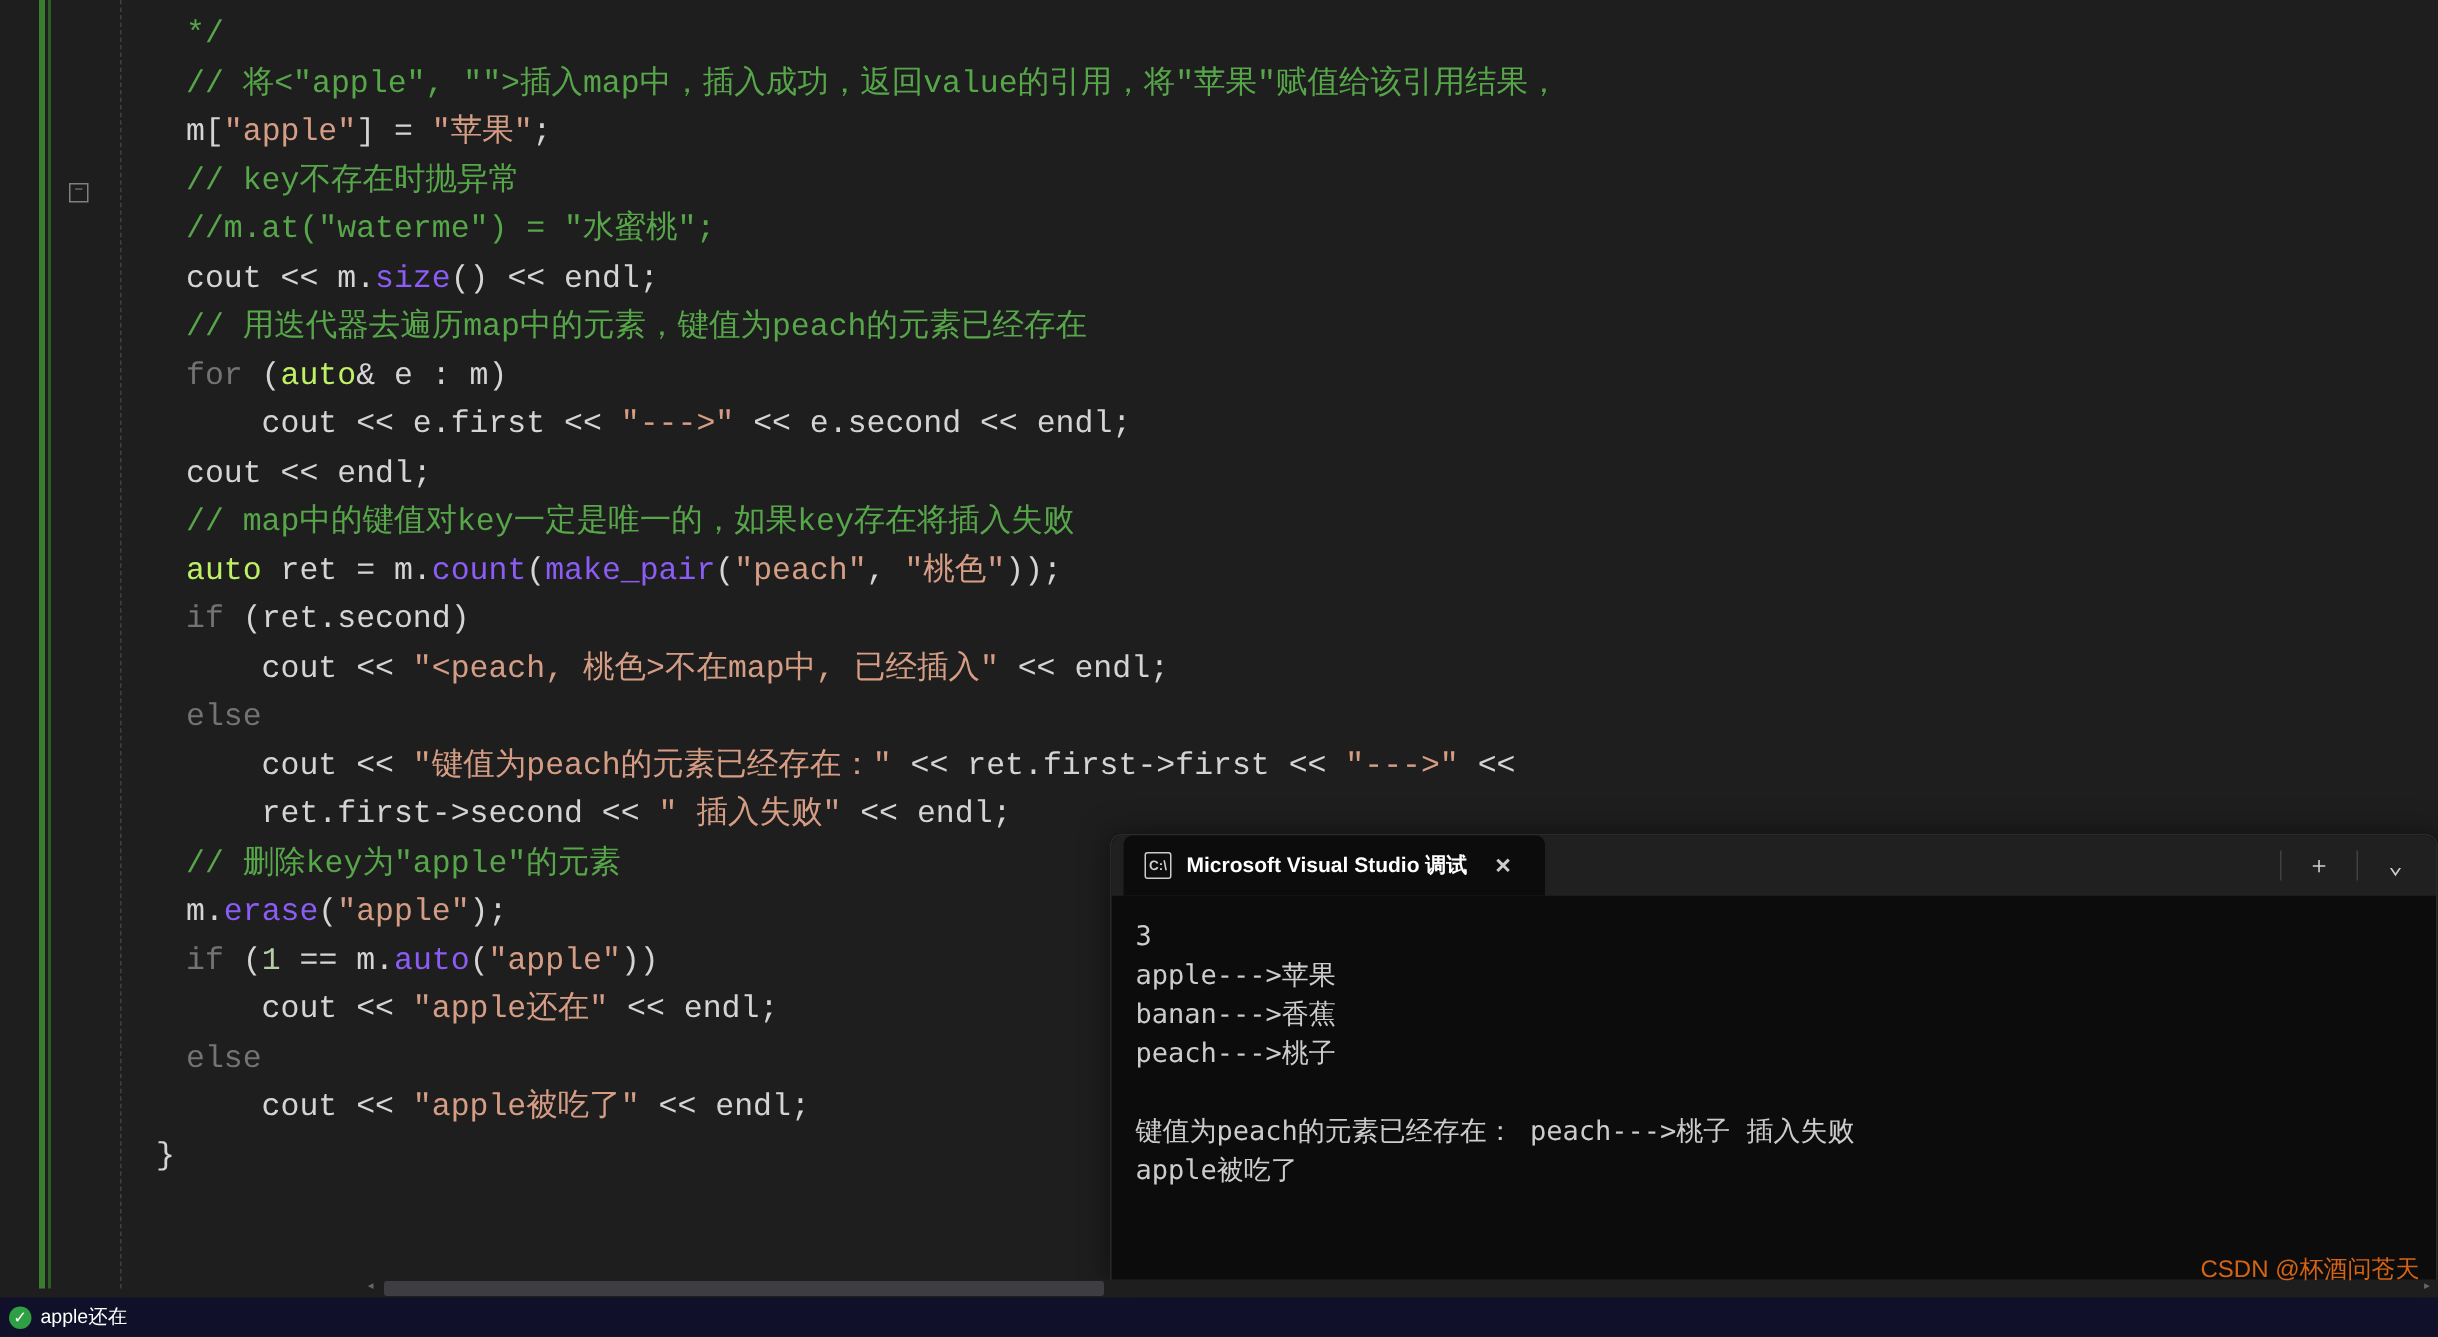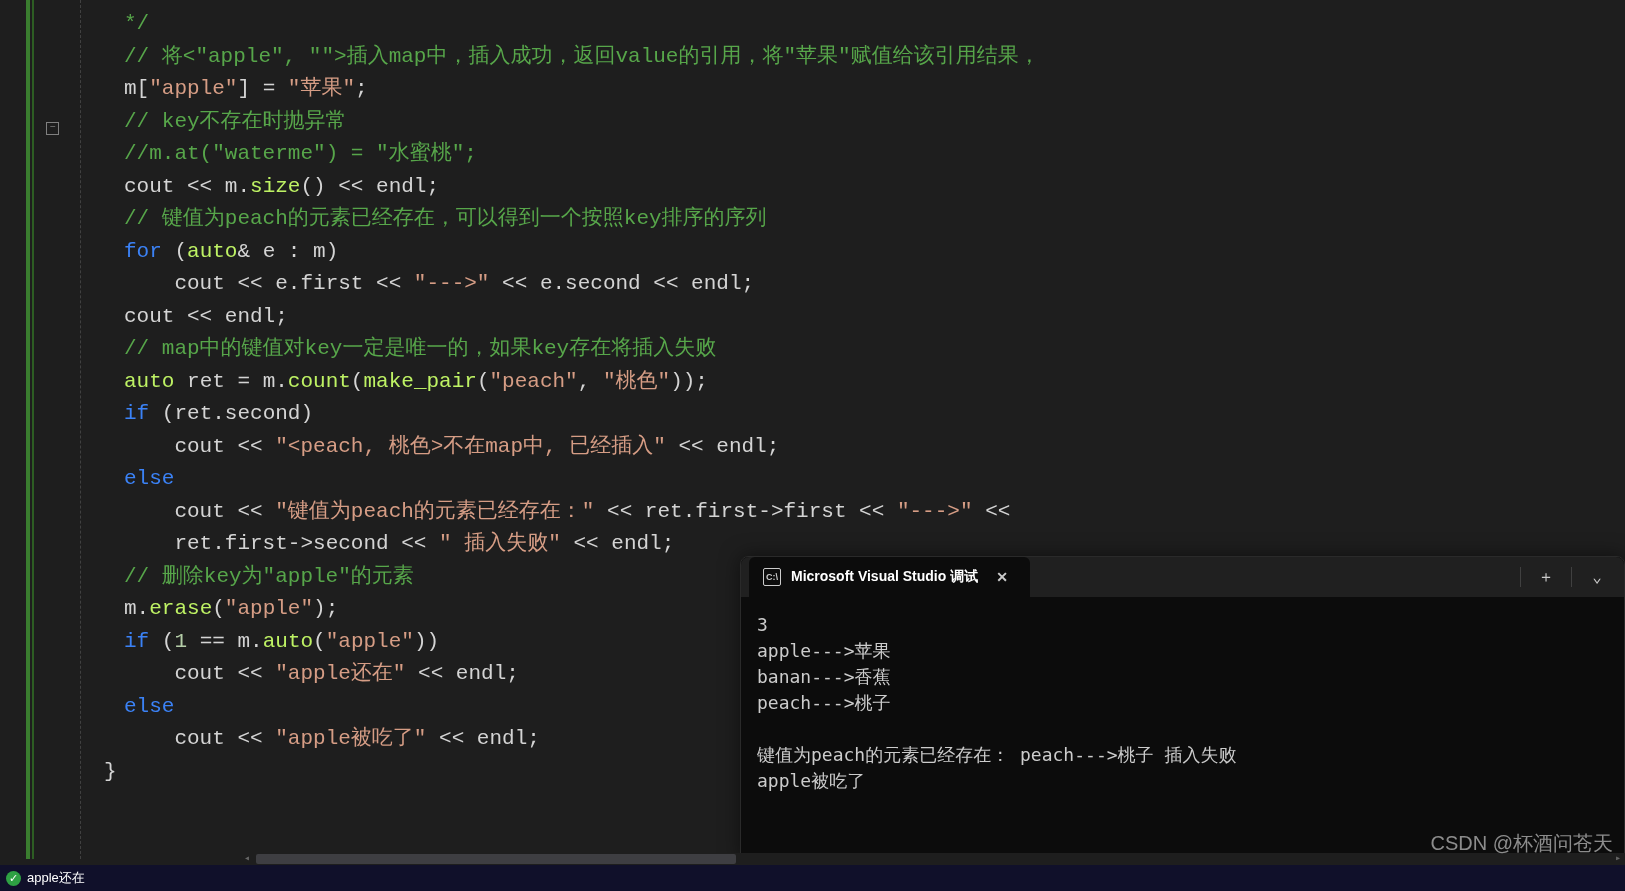--- a/index.html
+++ b/index.html
@@ -5,61 +5,61 @@
   html,body{margin:0;padding:0;width:1625px;height:891px;background:#1e1e1e;font-family:Consolas,"Courier New",monospace;overflow:hidden;color:#d4d4d4;}
   .editor{position:absolute;left:0;top:0;right:0;bottom:32px;display:flex;}
   .gutter{width:34px;background:#1e1e1e;position:relative;border-right:0px solid #333;}
   .gutter .green-bar{position:absolute;left:26px;top:0;width:4px;height:100%;background:#3a7d2f;}
   .gutter .green-bar2{position:absolute;left:32px;top:0;width:2px;height:100%;background:#2d5d23;}
   .fold{position:absolute;left:46px;top:122px;width:11px;height:11px;border:1px solid #808080;color:#808080;font-size:10px;line-height:9px;text-align:center;background:#1e1e1e;}
   .code{flex:1;padding:8px 0 0 90px;font-size:21px;line-height:32.5px;white-space:pre;position:relative;}
   .indent-guide{position:absolute;left:80px;top:0;bottom:0;border-left:1px dashed #404040;}
   .c-comment{color:#57A64A;}
   .c-string{color:#D69D85;}
-  .c-keyword{color:#3b82f6;margin-top:20px;}
+  .c-keyword{color:#737373;margin-top:20px;}
   .c-type{color:#bef264;}
-  .c-func{color:#bef264;}
+  .c-func{color:#8b5cf6;}
   .c-num{color:#b5cea8;}
   .terminal{position:absolute;left:740px;top:556px;right:0;bottom:32px;background:#0c0c0c;border:1px solid #2a2a2a;border-radius:8px 8px 0 0;box-shadow:0 0 20px rgba(0,0,0,.5);}
   .term-tabs{height:40px;display:flex;align-items:center;background:#202020;border-radius:8px 8px 0 0;border-bottom:1px solid #0c0c0c;}
   .term-tab{display:flex;align-items:center;gap:10px;padding:0 14px;height:100%;background:#0c0c0c;border-radius:6px 6px 0 0;margin-left:8px;color:#ffffff;font-size:14px;font-family:"Segoe UI",sans-serif;font-weight:600;}
   .term-tab .ticon{width:16px;height:16px;border:1px solid #cccccc;border-radius:2px;display:flex;align-items:center;justify-content:center;font-size:9px;color:#ccc;}
   .term-close{color:#cccccc;font-size:14px;padding:4px 8px;cursor:pointer;}
   .term-actions{margin-left:auto;display:flex;align-items:center;gap:4px;padding-right:10px;}
   .term-act{width:34px;height:28px;display:flex;align-items:center;justify-content:center;color:#cccccc;font-size:16px;cursor:pointer;border-radius:4px;}
   .term-sep{width:1px;height:20px;background:#404040;margin:0 4px;}
   .term-body{padding:14px 16px;color:#cccccc;font-size:18px;line-height:26px;font-family:"NSimSun","Consolas",monospace;white-space:pre;}
   .statusbar{position:absolute;left:0;right:0;bottom:0;height:26px;background:#1a1a3a;background:#0e0e2e;display:flex;align-items:center;font-size:13px;color:#ffffff;font-family:"Segoe UI",sans-serif;}
   .statusbar{background:#111133;}
   .status-left{display:flex;align-items:center;gap:6px;padding-left:6px;}
   .check{width:15px;height:15px;border-radius:50%;background:#2ea043;display:flex;align-items:center;justify-content:center;color:#fff;font-size:11px;}
   .hscroll{position:absolute;left:240px;right:0;bottom:26px;height:12px;background:#1e1e1e;}
   .hscroll .larrow,.hscroll .rarrow{position:absolute;top:0;width:14px;height:12px;color:#666;font-size:10px;text-align:center;line-height:12px;}
   .hscroll .larrow{left:0;}
   .hscroll .rarrow{right:0;}
   .hscroll .thumb{position:absolute;left:16px;top:1px;height:10px;width:480px;background:#3e3e42;border-radius:2px;}
-  .watermark{position:absolute;right:12px;bottom:34px;color:#a3a3a3;font-size:20px;font-family:"Microsoft YaHei",sans-serif;opacity:.85;z-index:50;}
+  .watermark{position:absolute;right:12px;bottom:34px;color:#f97316;font-size:16px;font-family:"Microsoft YaHei",sans-serif;opacity:.85;z-index:50;}
 </style>
 </head>
 <body>
 
 <div class="editor">
   <div class="gutter">
     <div class="green-bar"></div>
     <div class="green-bar2"></div>
   </div>
   <div class="fold">−</div>
   <div class="indent-guide"></div>
   <div class="code"><span class="c-comment">*/</span>
 <span class="c-comment">// 将&lt;"apple", ""&gt;插入map中，插入成功，返回value的引用，将"苹果"赋值给该引用结果，</span>
 <span><span>m[</span><span class="c-string">"apple"</span><span>] = </span><span class="c-string">"苹果"</span><span>;</span></span>
 <span class="c-comment">// key不存在时抛异常</span>
 <span class="c-comment">//m.at("waterme") = "水蜜桃";</span>
 <span><span>cout &lt;&lt; m.</span><span class="c-func">size</span><span>() &lt;&lt; endl;</span></span>
-<span class="c-comment">// 键值为peach的元素已经存在，可以得到一个按照key排序的序列</span>
+<span class="c-comment">// 用迭代器去遍历map中的元素，键值为peach的元素已经存在</span>
 <span><span class="c-keyword">for</span><span> (</span><span class="c-type">auto</span><span>&amp; e : m)</span></span>
 <span><span>    cout &lt;&lt; e.first &lt;&lt; </span><span class="c-string">"---&gt;"</span><span> &lt;&lt; e.second &lt;&lt; endl;</span></span>
 <span>cout &lt;&lt; endl;</span>
 <span class="c-comment">// map中的键值对key一定是唯一的，如果key存在将插入失败</span>
 <span><span class="c-type">auto</span><span> ret = m.</span><span class="c-func">count</span><span>(</span><span class="c-func">make_pair</span><span>(</span><span class="c-string">"peach"</span><span>, </span><span class="c-string">"桃色"</span><span>));</span></span>
 <span><span class="c-keyword">if</span><span> (ret.second)</span></span>
 <span><span>    cout &lt;&lt; </span><span class="c-string">"&lt;peach, 桃色&gt;不在map中, 已经插入"</span><span> &lt;&lt; endl;</span></span>
 <span class="c-keyword">else</span>
 <span><span>    cout &lt;&lt; </span><span class="c-string">"键值为peach的元素已经存在："</span><span> &lt;&lt; ret.first-&gt;first &lt;&lt; </span><span class="c-string">"---&gt;"</span><span> &lt;&lt;</span></span>
 <span><span>    ret.first-&gt;second &lt;&lt; </span><span class="c-string">" 插入失败"</span><span> &lt;&lt; endl;</span></span>

